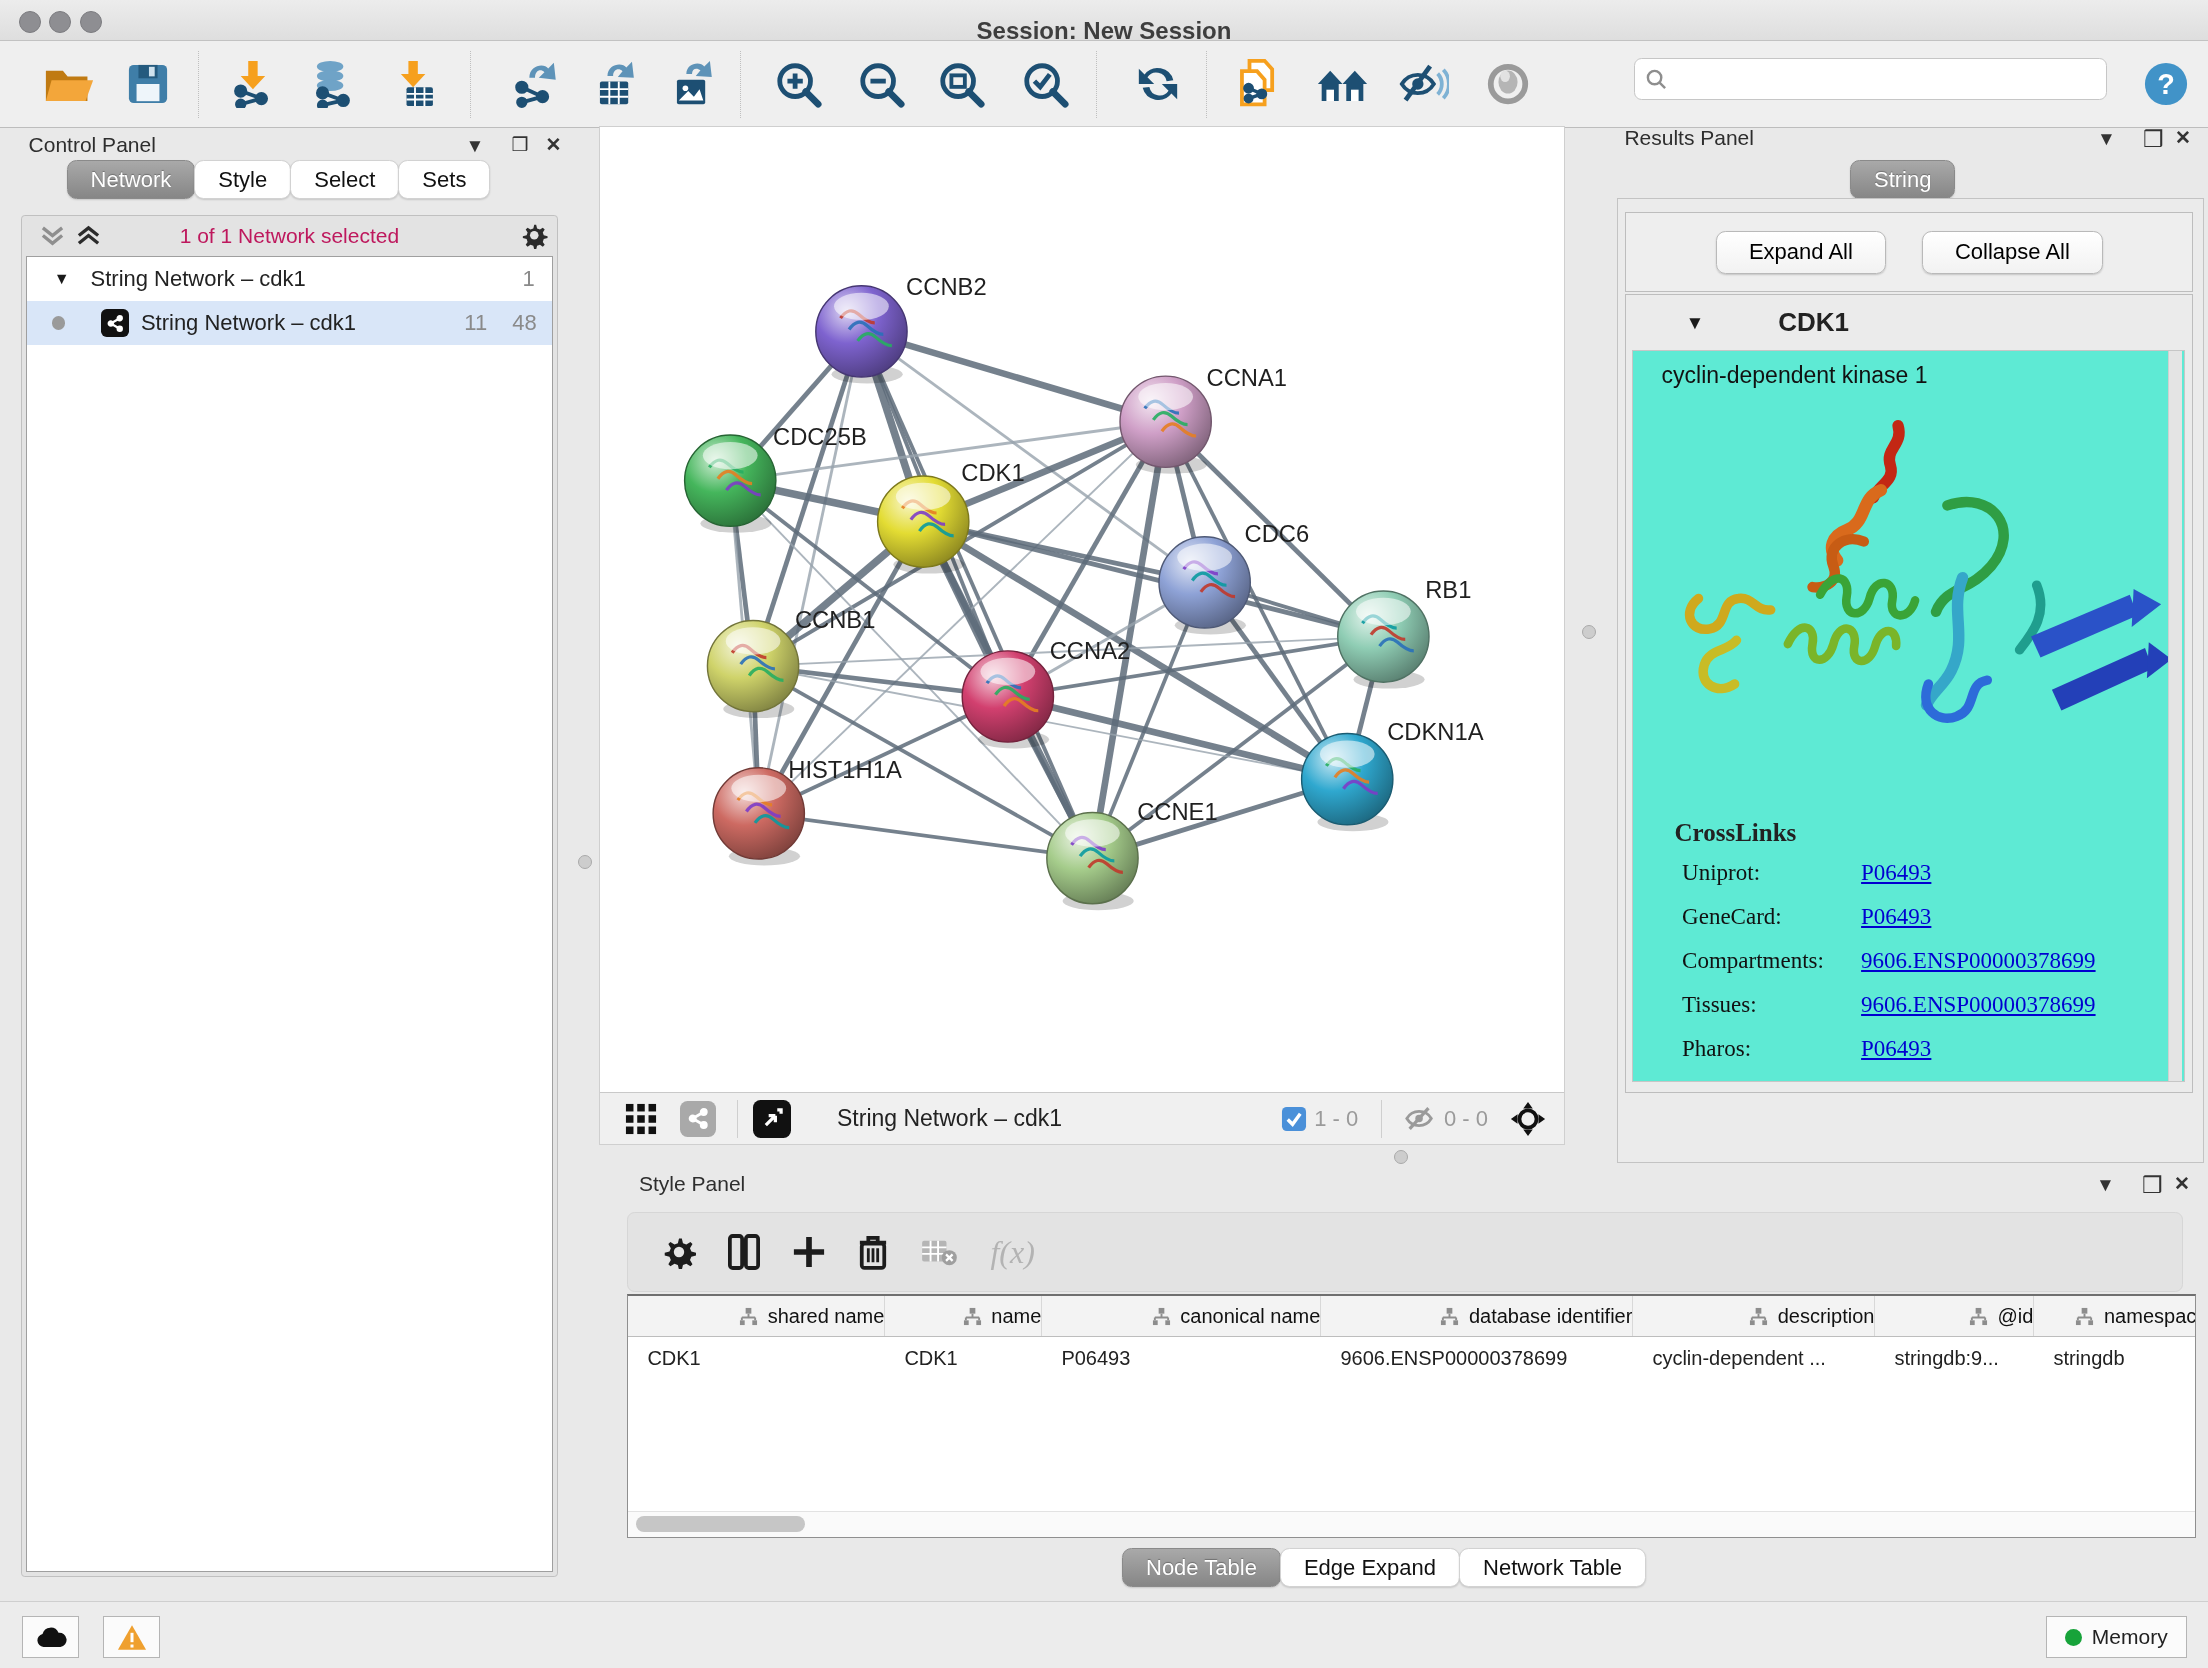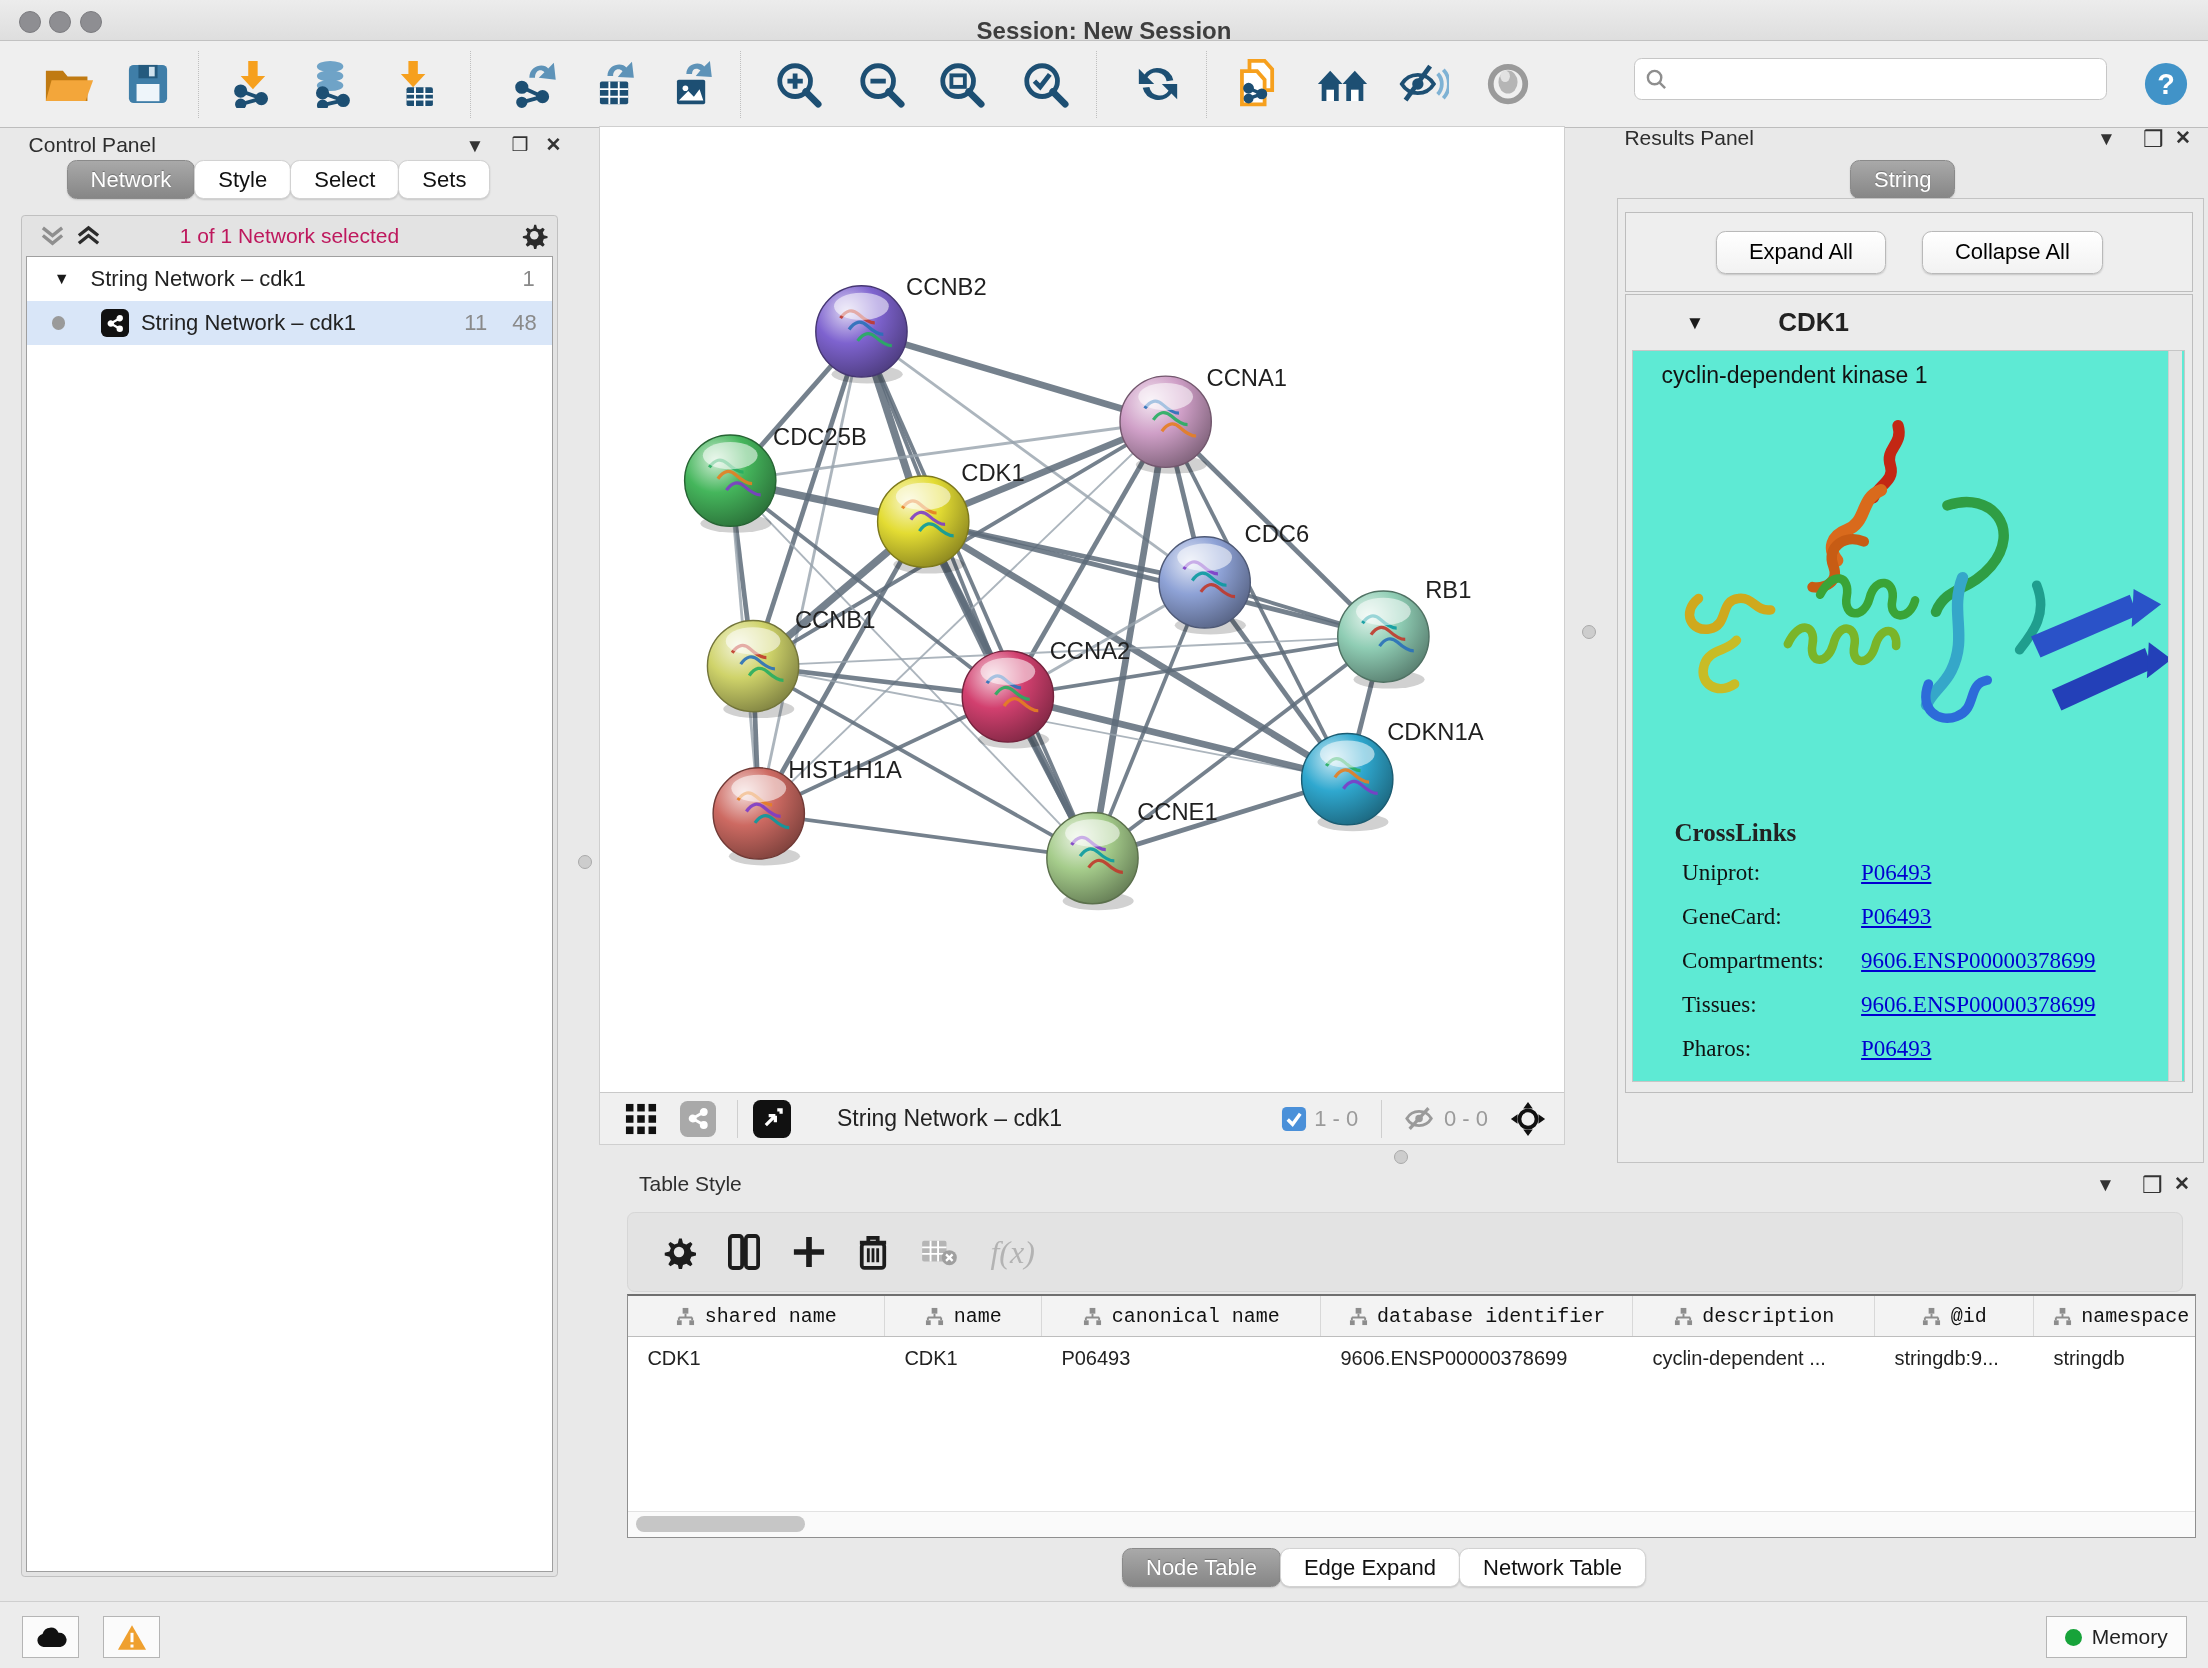--- a/index.html
+++ b/index.html
@@ -58,21 +58,21 @@
   .xl-row{display:flex;font-size:23px;margin-bottom:18px;}
   .xl-label{width:179px;color:#111;}
   .xl-link{color:#0000d0;text-decoration:underline;cursor:pointer;}
   
   #table-panel{left:616px;top:1168px;width:1592px;height:430px;}
   #tp-toolbar{position:absolute;left:11.4px;top:44px;width:1556px;height:80px;background:#e3e3e3;border:1px solid #d6d6d6;border-radius:7.6px;display:flex;align-items:center;gap:32px;padding-left:34px;box-sizing:border-box;}
   .tp-icon{cursor:pointer;display:flex;align-items:center;}
   #fx-icon{font-family:"Liberation Serif",serif;font-style:italic;font-size:32px;color:#b3b3b3;}
   #tp-table{position:absolute;left:11.4px;top:126px;width:1567px;height:241px;background:#fff;border:1px solid #8f8f8f;border-top:2.9px solid #6f6f6f;overflow:hidden;}
   #tp-header{display:flex;height:40px;background:#f3f3f3;border-bottom:1px solid #bdbdbd;}
-  .th{display:flex;align-items:center;justify-content:center;gap:9.5px;font-size:20px;color:#111;border-right:1px solid #d8d8d8;box-sizing:border-box;overflow:hidden;white-space:nowrap;flex:0 0 auto;font-family:Liberation Mono, monospace;}
+  .th{display:flex;align-items:center;justify-content:flex-end;gap:9.5px;font-size:20px;color:#111;border-right:1px solid #d8d8d8;box-sizing:border-box;overflow:hidden;white-space:nowrap;flex:0 0 auto;}
   #tp-row{display:flex;height:42px;}
   .td{font-size:20px;display:flex;align-items:center;padding-left:19px;box-sizing:border-box;overflow:hidden;white-space:nowrap;flex:0 0 auto;}
   #tp-hscroll{position:absolute;left:0;bottom:0;width:100%;height:25px;background:#fafafa;border-top:1px solid #e2e2e2;}
   #tp-thumb{position:absolute;left:7.6px;top:3.8px;width:169px;height:16px;border-radius:8.6px;background:#c6c6c6;}
   #tp-tabs{position:absolute;left:506px;top:380px;}
   
   #statusbar{left:0;top:1601px;width:2208px;height:68px;background:#ececec;border-top:1px solid #cfcfcf;}
   .sb-btn{position:absolute;top:14.3px;height:40px;background:#fbfbfb;border:1px solid #b5b5b5;display:flex;align-items:center;justify-content:center;cursor:pointer;}
   #memory-btn{left:2046px;width:139px;gap:9.5px;font-size:21px;}
   #mem-dot{width:17px;height:17px;border-radius:50%;background:#17a33a;}
@@ -646,21 +646,21 @@
               </div>
             </div>
         </div>
         <div id="rp-scroll"></div>
       </div>
     </div>
   </div>
 </div>
 
 <div id="table-panel" class="abs">
-  <span class="panel-title abs" style="left:23px;top:3.8px">Table Style</span>
+  <span class="panel-title abs" style="left:23px;top:3.8px">Style Panel</span>
   <span class="panel-ctrl abs" style="left:1480px;top:5.7px">▼</span>
   <span class="panel-ctrl abs" style="left:1526px;top:3.8px;font-size:23px">❒</span>
   <span class="panel-ctrl abs" style="left:1558px;top:3.8px;font-weight:bold">✕</span>
   <div id="tp-toolbar">
     <span class="tp-icon">
       <svg width="34" height="34" viewBox="0 0 30 30">
           <path d="M15 3 l2.5 0 1 4.2 3 1.2 3.6-2.2 1.8 1.8 -2.2 3.6 1.2 3 4.2 1 0 2.5 -4.2 1 -1.2 3 2.2 3.6 -1.8 1.8 -3.6 -2.2 -3 1.2 -1 4.2 -2.5 0 -1 -4.2 -3 -1.2 -3.6 2.2 -1.8 -1.8 2.2 -3.6 -1.2 -3 -4.2 -1 0 -2.5 4.2 -1 1.2 -3 -2.2 -3.6 1.8 -1.8 3.6 2.2 3 -1.2 Z" fill="#1c1c1c"></path>
           <circle cx="15" cy="15" r="4.6" fill="#e3e3e3"></circle>
         </svg>
     </span>

